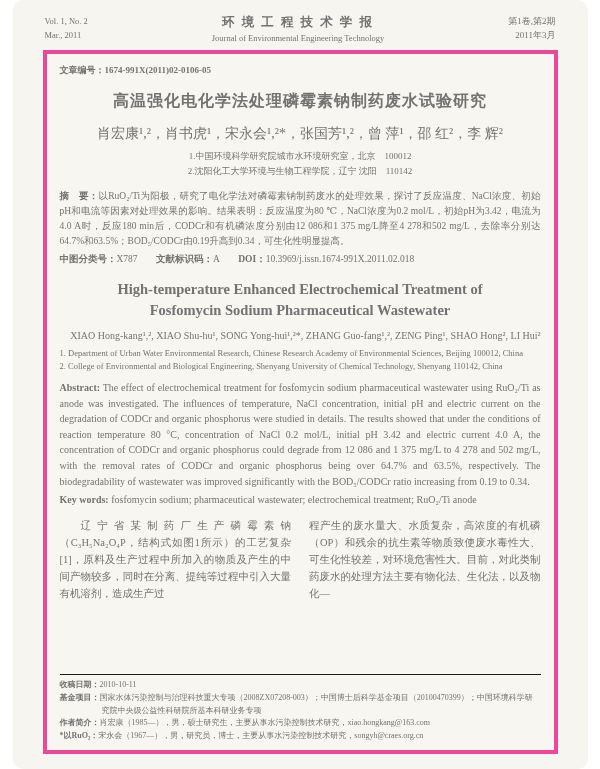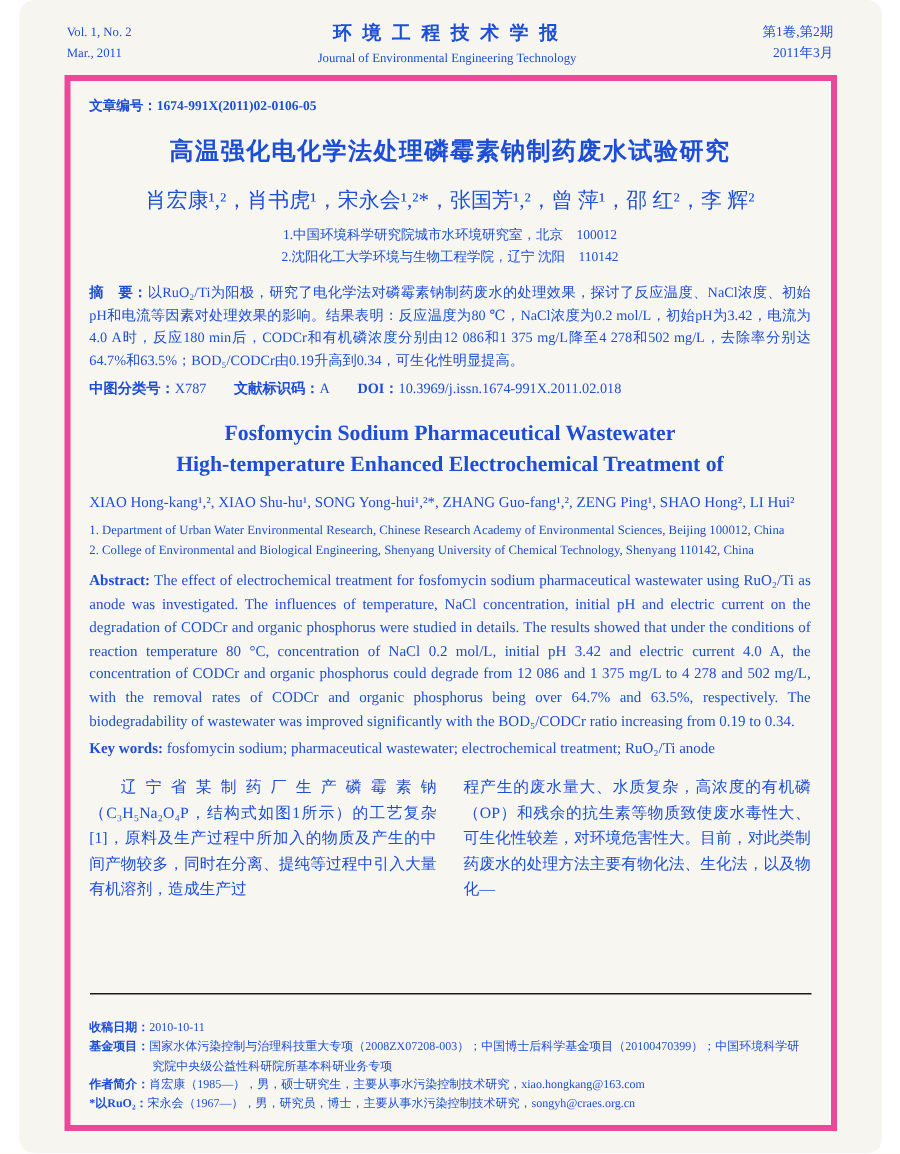--- a/index.html
+++ b/index.html
@@ -1,19 +1,19 @@
 <!DOCTYPE html>
 <html><head>
 <meta charset="utf-8">
 <style>
   * { margin:0; padding:0; box-sizing:border-box; }
   html,body { background:#ffffff; }
   .page {
     position:relative; width:575px; height:769px; margin:0 auto;
-    background:#f7f5ef; color:#1d4ed8; overflow:hidden;
+    background:#f7f5ef; color:#737373; overflow:hidden;
     font-family:"Liberation Serif","DejaVu Serif",serif;
     border-radius:10px;
   }
   
   .header {
     position:absolute; top:14px; left:32px; right:32px;
     display:flex; justify-content:space-between; align-items:center;
   }
   .h-left { font-size:8.5px; line-height:1.55; }
   .h-center { text-align:center; }
@@ -28,29 +28,29 @@
   }
   .article-no { font-size:9px; font-weight:bold; margin-top:2px; }
   .cn-title { text-align:center; font-size:16px; font-weight:bold; letter-spacing:1px; margin-top:14px; }
   .cn-authors { text-align:center; font-size:14px; margin-top:13px; }
   .cn-affil { text-align:center; font-size:9px; line-height:1.65; margin-top:6px; }
   .abstract-cn { font-size:9.5px; line-height:1.58; text-align:justify; margin-top:10px; }
   .kw-cn, .clc-line { font-size:9.5px; margin-top:4px; }
   .clc-line .pair { margin-right:16px; }
   .b { font-weight:bold; }
   .en-title { text-align:center; font-size:14.5px; font-weight:bold; line-height:1.45; margin-top:13px; }
-  .en-authors { text-align:left; font-size:10px; margin-top:9px; }
+  .en-authors { text-align:right; font-size:10px; margin-top:9px; }
   .en-affil { font-size:8.5px; line-height:1.55; margin-top:6px; }
   .en-abstract { font-size:10px; line-height:1.56; text-align:justify; margin-top:7px; }
   .en-kw { font-size:10px; margin-top:5px; }
   .body-cols { display:flex; gap:18px; margin-top:12px; font-size:10.5px; line-height:1.62; text-align:justify; }
   .col { flex:1; min-width:0; }
   .indent { text-indent:2em; }
   
-  .footnotes { margin-top:auto; border-top:1px solid #1b1b1b; padding-top:16px; font-size:8px; line-height:1.6; }
+  .footnotes { margin-top:auto; border-top:1px solid #1b1b1b; padding-top:4px; font-size:8px; line-height:1.6; }
   .f-item { padding-left:42px; text-indent:-42px; }
 </style>
 </head>
 <body>
 
 <div class="page">
 
   <header class="header">
     <div class="h-left">
       <div>Vol. 1, No. 2</div>
@@ -86,22 +86,22 @@
     </p>
 
 
     <p class="clc-line">
       <span class="pair"><span class="b">中图分类号：</span><span>X787</span></span>
       <span class="pair"><span class="b">文献标识码：</span><span>A</span></span>
       <span class="pair"><span class="b">DOI：</span><span>10.3969/j.issn.1674-991X.2011.02.018</span></span>
     </p>
 
     <h2 class="en-title">
+      <div>High-temperature Enhanced Electrochemical Treatment of</div>
       <div>Fosfomycin Sodium Pharmaceutical Wastewater</div>
-      <div>High-temperature Enhanced Electrochemical Treatment of</div>
     </h2>
 
     <p class="en-authors">XIAO Hong-kang¹,², XIAO Shu-hu¹, SONG Yong-hui¹,²*, ZHANG Guo-fang¹,², ZENG Ping¹, SHAO Hong², LI Hui²</p>
 
     <div class="en-affil">
       <div>1. Department of Urban Water Environmental Research, Chinese Research Academy of Environmental Sciences, Beijing 100012, China</div>
       <div>2. College of Environmental and Biological Engineering, Shenyang University of Chemical Technology, Shenyang 110142, China</div>
     </div>
 
     <p class="en-abstract">

